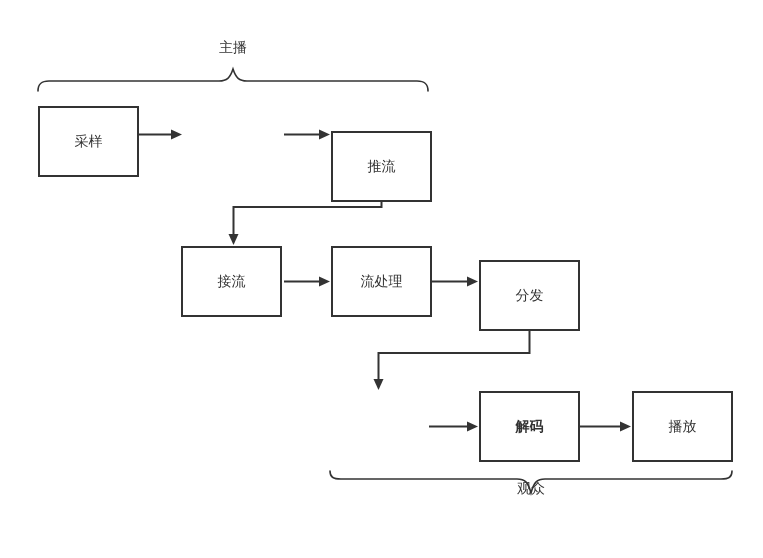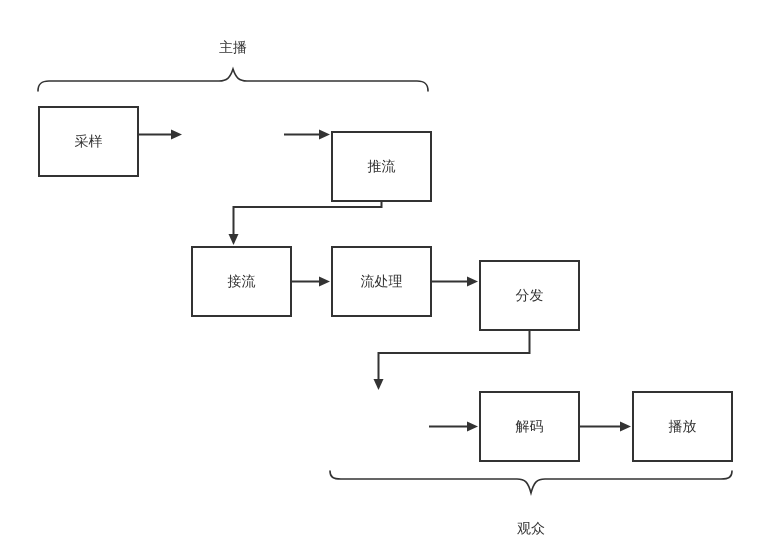--- a/index.html
+++ b/index.html
@@ -53,30 +53,30 @@
     color: var(--color-text);
   }
   .group-label {
     position: absolute;
     width: 80px;
     text-align: center;
     font-size: 14px;
     color: var(--color-text);
   }
   .label-streamer { left: 193px; top: 39px; }
-  .label-audience { left: 491px; top: 520px; }
+  .label-audience { left: 491px; top: 480px; }
   
   .n-sampling          { left: 38px;  top: 106px; font-family: Liberation Mono, monospace;  }
   .n-encoding          { left: 183px; top: 99px;  }
   .n-push-stream       { left: 331px; top: 99px; margin-top: 32px;  }
-  .n-receive-stream    { left: 191px; top: 246px; }
+  .n-receive-stream    { left: 181px; top: 246px; }
   .n-stream-processing { left: 331px; top: 246px; }
   .n-distribution      { left: 479px; top: 260px; }
   .n-pull-stream       { left: 328px; top: 391px; }
-  .n-decoding          { left: 479px; top: 391px; }
+  .n-decoding          { left: 479px; top: 391px; font-weight: bold; }
   .n-playback          { left: 632px; top: 391px; align-items: center; }
 </style>
 </head>
 <body>
 
 <div class="canvas">
 
   <svg class="wires" viewBox="0 0 763 558" aria-hidden="true">
 
     <path class="brace" d="M 38 91 C 38 84 41 81 49 81 L 219 81 C 227 81 230 78 233 69 C 236 78 239 81 247 81 L 417 81 C 425 81 428 84 428 91"></path>

